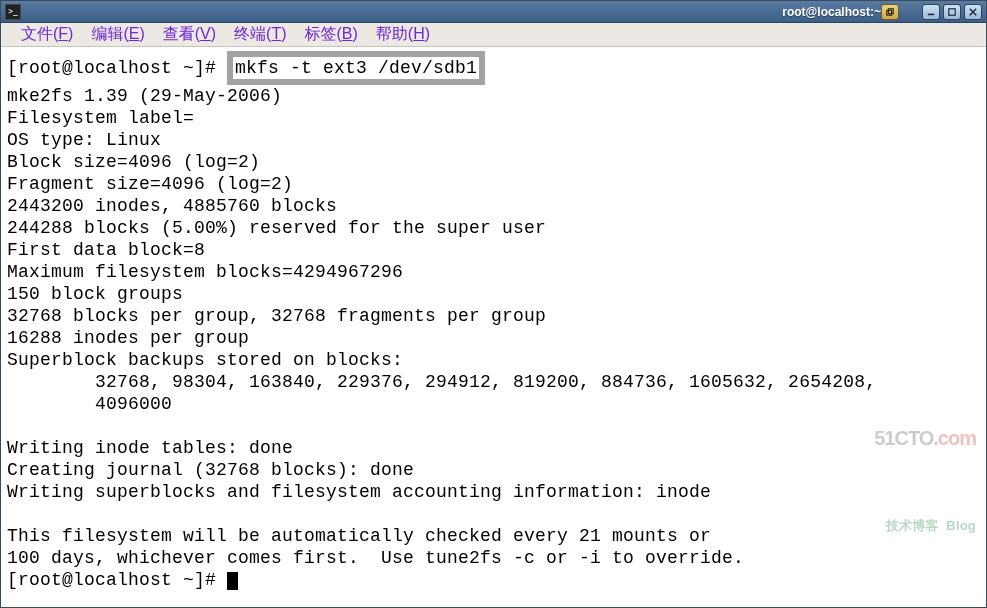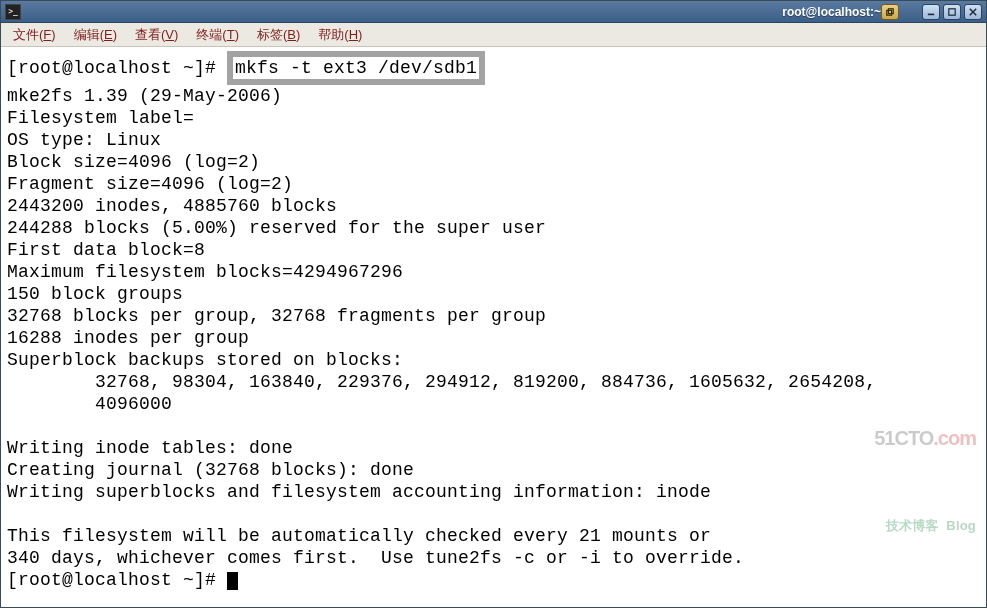--- a/index.html
+++ b/index.html
@@ -70,24 +70,24 @@
     background: linear-gradient(#e8d090,#c8a850);
     border-color: #7a5a10;
   }
 
   .menubar {
     height: 24px;
     background: #ece9e2;
     border-bottom: 1px solid #c8c4bb;
     display: flex;
     align-items: center;
-    font-size: 13px;
-    padding: 0 4px;
+    font-size: 16px;
+    padding: 0 12px;
     gap: 2px;
-    color: #7f1d1d;
+    color: #6d28d9;
   }
   .menuitem {
     padding: 3px 8px;
     cursor: pointer;
   }
   .menuitem u { text-decoration: underline; }
 
   .terminal {
     flex: 1;
     background: #ffffff;
@@ -195,21 +195,21 @@
 <span>16288 inodes per group</span>
 <span>Superblock backups stored on blocks: </span>
 <span>        32768, 98304, 163840, 229376, 294912, 819200, 884736, 1605632, 2654208, </span>
 <span>        4096000</span>
 <span></span>
 <span>Writing inode tables: done                            </span>
 <span>Creating journal (32768 blocks): done</span>
 <span>Writing superblocks and filesystem accounting information: inode</span>
 <span></span>
 <span>This filesystem will be automatically checked every 21 mounts or</span>
-<span>340 days, whichever comes first.  Use tune2fs -c or -i to override.</span>
+<span>100 days, whichever comes first.  Use tune2fs -c or -i to override.</span>
 <span>[root@localhost ~]# </span><span class="cursor"></span>
 
     <div class="watermark">
       <div class="big">
         <span>51CTO</span><span class="dot">.com</span>
       </div>
       <div class="small">技术博客  Blog</div>
     </div>
   </div>
 

